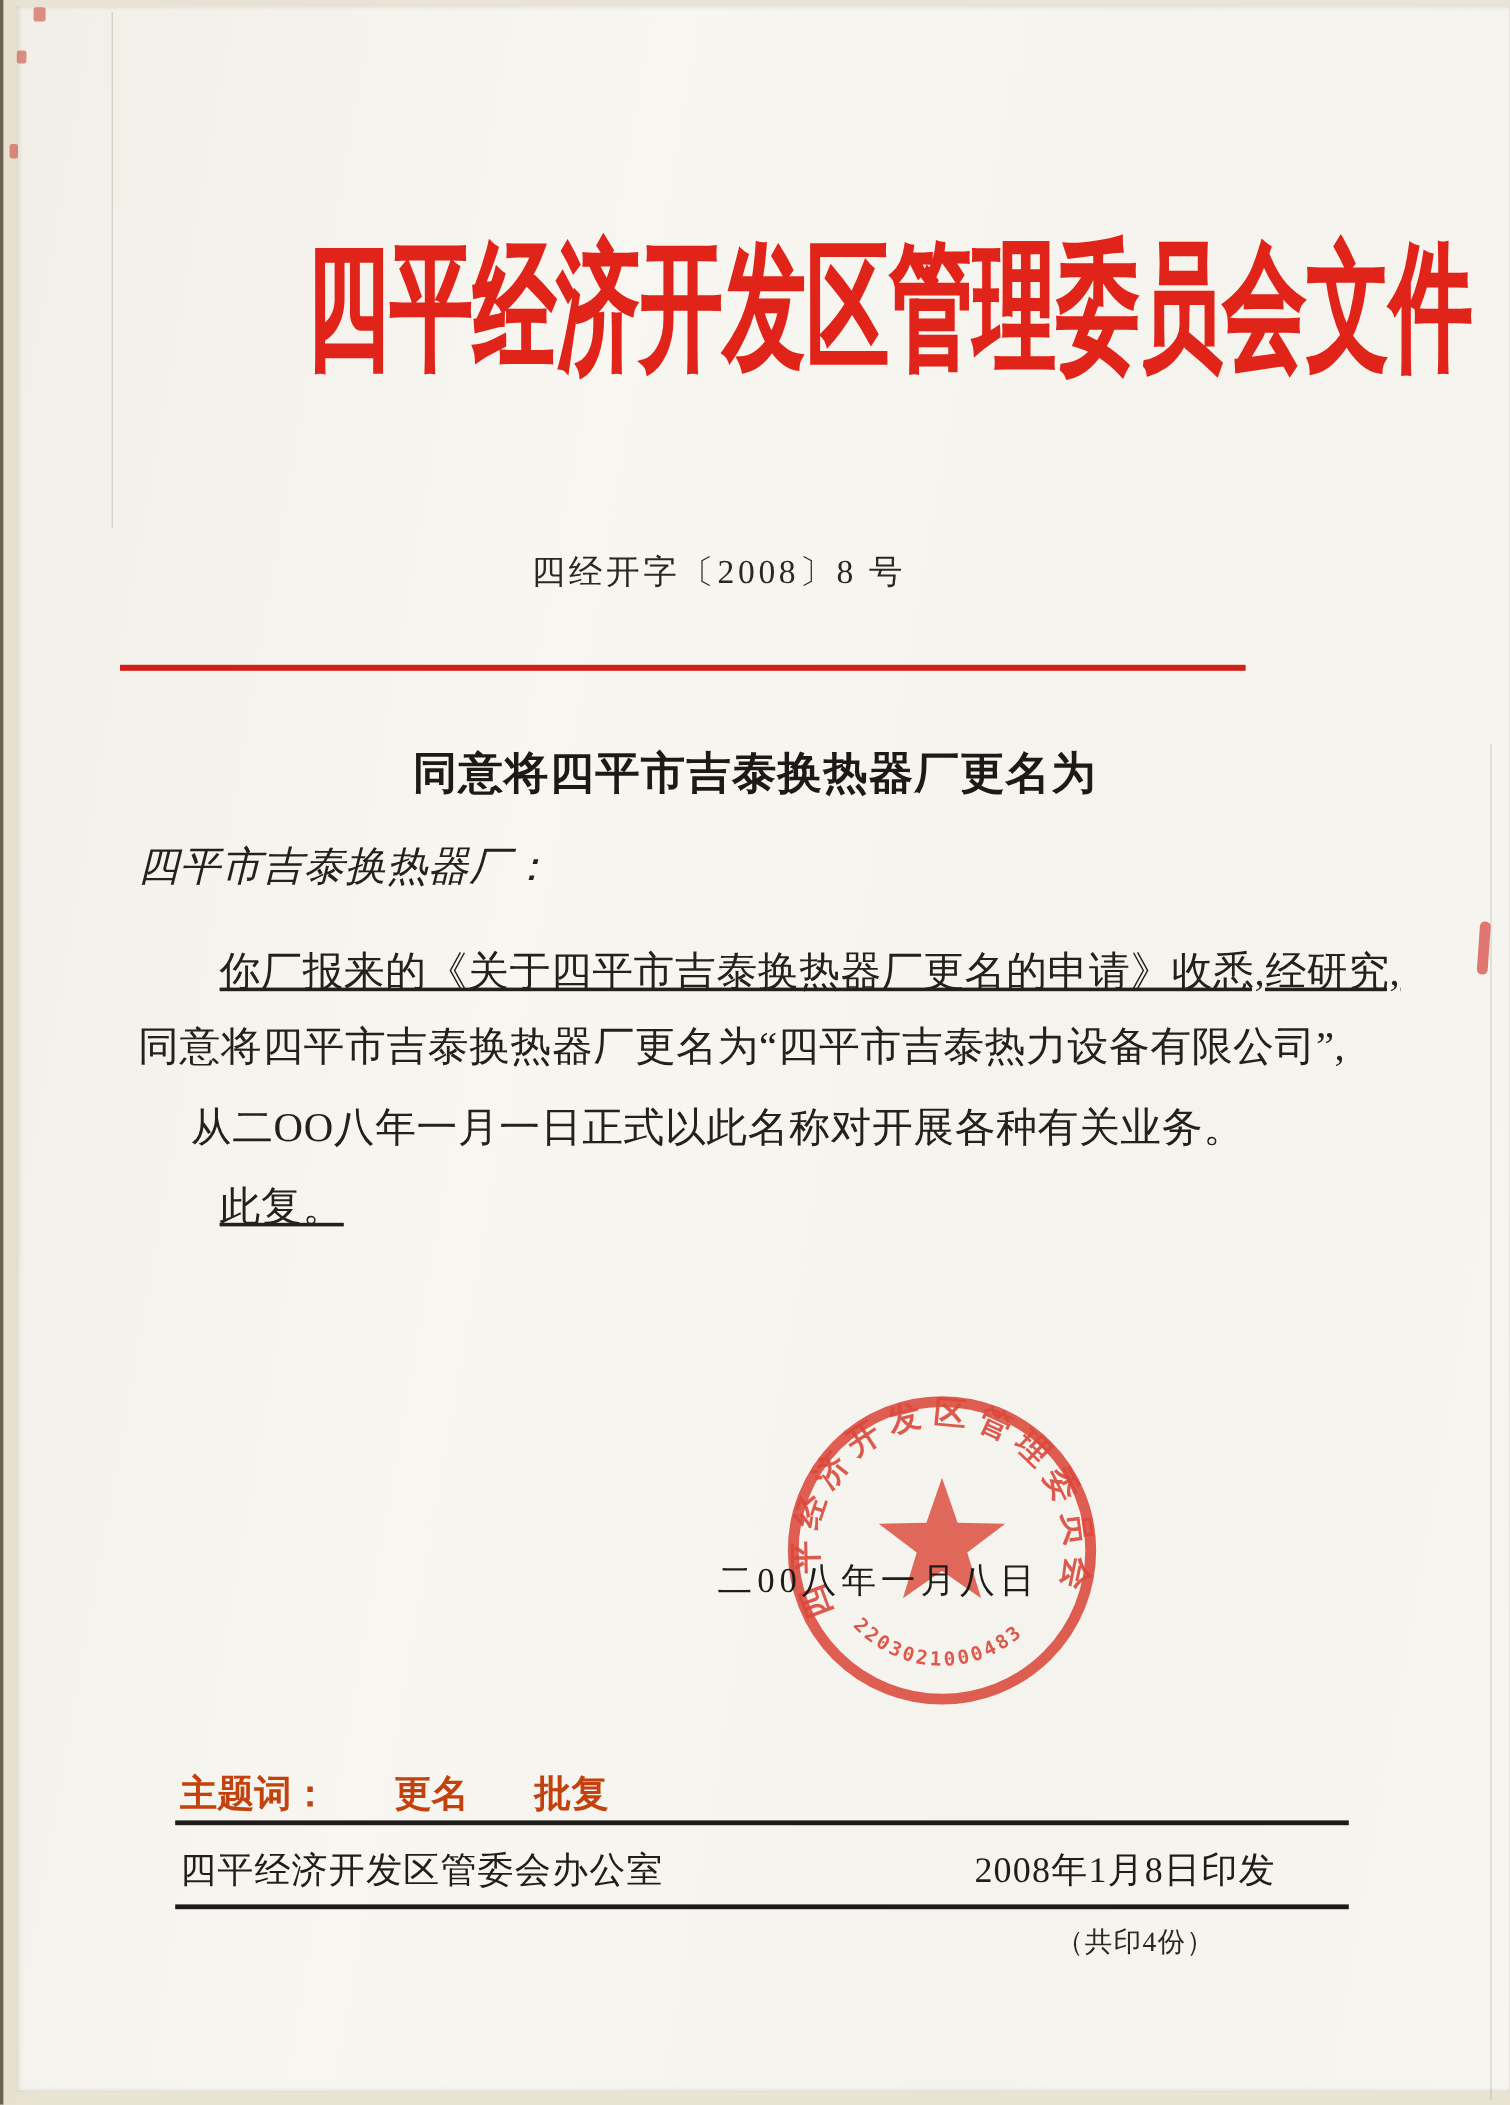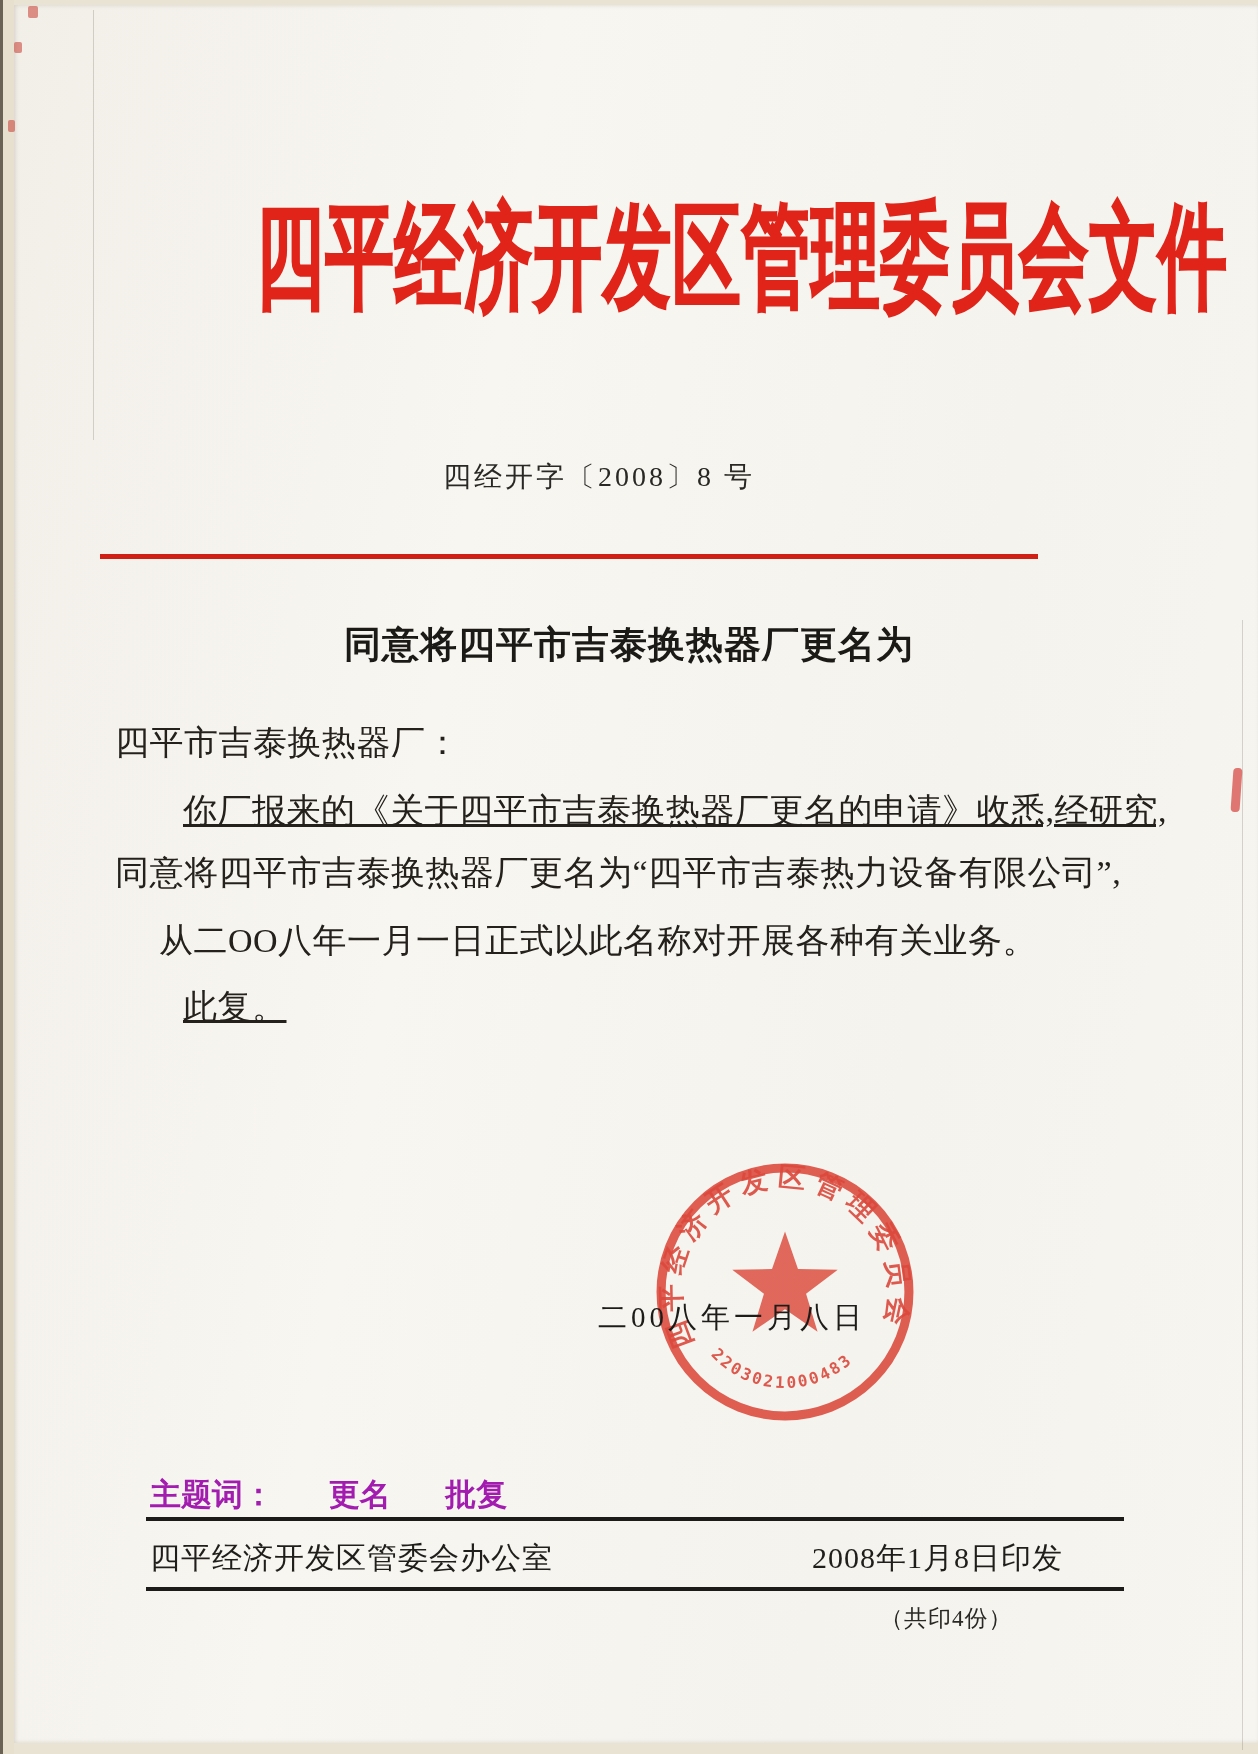--- a/index.html
+++ b/index.html
@@ -36,33 +36,33 @@
     font-size:28px;color:#2a2824;letter-spacing:3px;
   }
   .red-rule{position:absolute;left:100px;top:554px;width:938px;height:5px;background:#d02015;}
   .doc-title{
     position:absolute;left:0;right:0;top:620px;text-align:center;
     font-family:"Liberation Sans","DejaVu Sans",sans-serif;
     font-weight:bold;font-size:37px;color:#1c1a17;letter-spacing:1px;
   }
   .bodytext{position:absolute;left:115px;width:1060px;font-size:34px;color:#24211d;letter-spacing:.5px;line-height:46px;white-space:nowrap;}
   .indent{padding-left:68px;text-decoration:underline;}
-  .salutation{top:720px;}
+  .salutation{top:700px;font-style:italic;}
   .l1{top:788px;}
   .l2{top:850px;}
   .l3{top:918px;margin-left:44px;}
   .l4{top:984px;}
   .seal{position:absolute;left:653px;top:1160px;width:264px;height:264px;z-index:1;opacity:.92;}
   .dateline{
     position:absolute;left:598px;top:1298px;z-index:2;
     font-size:29px;color:#1d1c19;letter-spacing:4px;white-space:nowrap;
   }
   .kw{position:absolute;left:150px;top:1474px;
     font-family:"Liberation Sans","DejaVu Sans",sans-serif;
-    font-weight:bold;font-size:31px;color:#a21caf;}
+    font-weight:bold;font-size:31px;color:#c2410c;}
   .kw span{margin-right:46px;}
   .black-rule{position:absolute;left:146px;width:978px;height:4px;background:#1c1b19;}
   .r1{top:1517px;}
   .r2{top:1587px;}
   .foot-office{position:absolute;left:150px;top:1538px;font-size:30px;color:#201e1b;letter-spacing:1px;}
   .foot-date{position:absolute;left:800px;top:1538px;width:324px;font-size:30px;color:#201e1b;letter-spacing:1px;text-align:left;margin-left:12px;}
   .foot-copies{position:absolute;left:880px;top:1603px;font-size:23px;color:#2a2824;letter-spacing:1px;}
   .seal text{fill:#d93a2c;font-weight:bold;}
 </style>
 </head>

